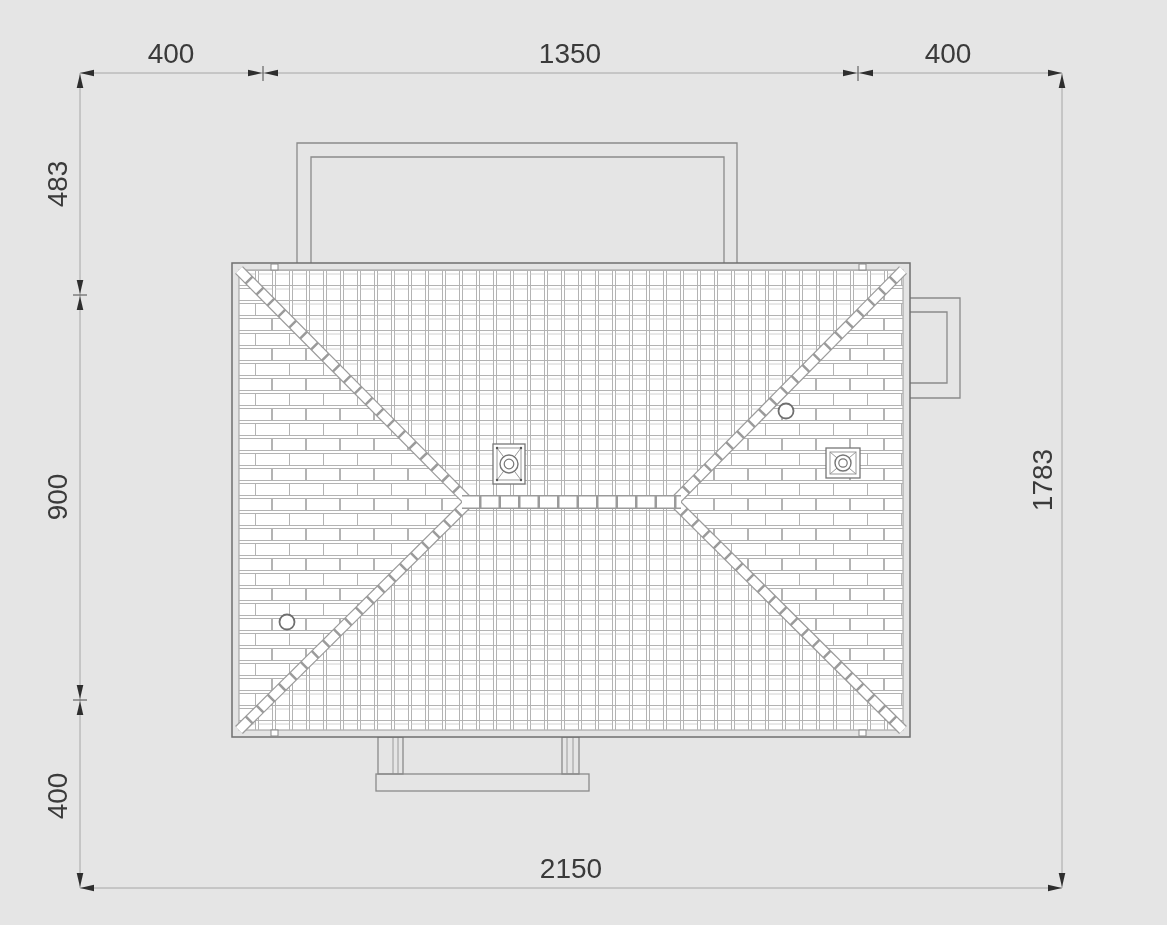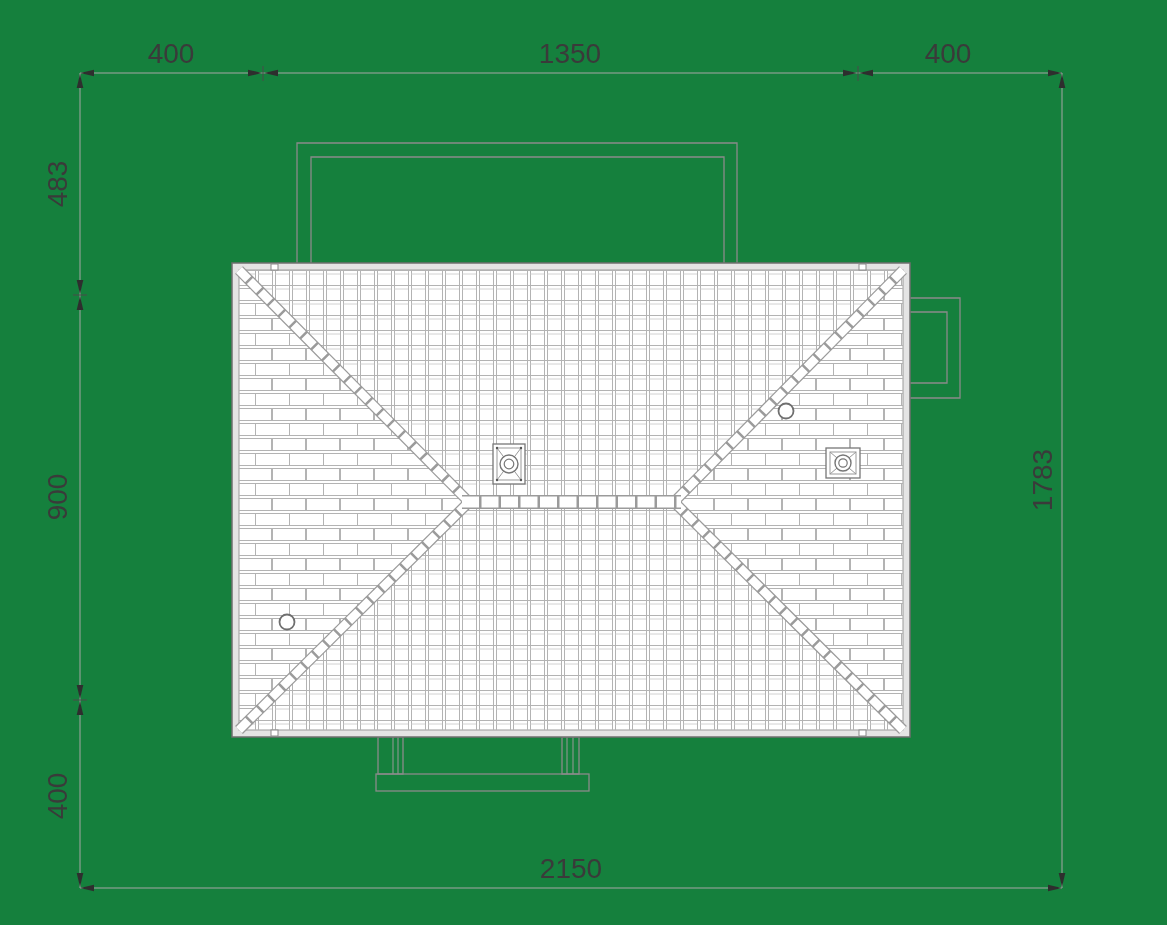--- a/index.html
+++ b/index.html
@@ -5,21 +5,21 @@
   html, body {
     margin: 0;
     padding: 0;
     background: #ffffff;
     font-family: "Liberation Sans", sans-serif;
   }
   .canvas {
     position: relative;
     width: 1167px;
     height: 925px;
-    background: #15803d;
+    background: #e5e5e5;
     overflow: hidden;
   }
   svg text {
     font-family: "Liberation Sans", sans-serif;
     font-size: 28px;
     fill: #3a3a3a;
   }
   .dimline  { stroke: #a6a6a6; stroke-width: 1; fill: none; }
   .exttick  { stroke: #4a4a4a; stroke-width: 1; fill: none; }
   .arrow    { fill: #2e2e2e; stroke: none; }

